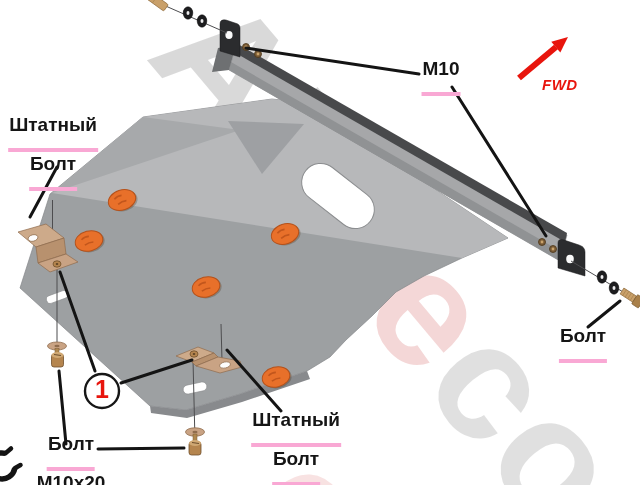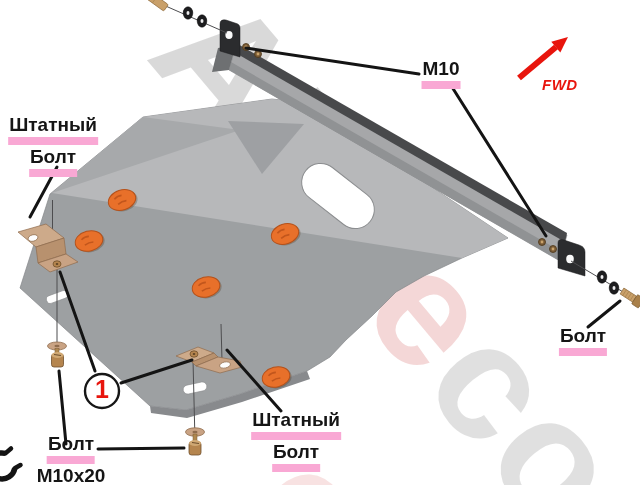--- a/index.html
+++ b/index.html
@@ -17,21 +17,21 @@
              color:rgba(214,96,96,0.18);}
   
   #art{position:absolute;left:0;top:0;z-index:1;}
   .leader{stroke:var(--line-black,#141414);stroke-width:3;stroke-linecap:round;}
   .axis{stroke:#4d4d4f;stroke-width:1;}
   .accent-fill{fill:var(--accent-red,#e8150d);}
   .accent-stroke{stroke:var(--accent-red,#e8150d);}
   
   .label{position:absolute;z-index:3;transform:translateX(-50%);text-align:center;
          font-size:19px;font-weight:600;color:#151515;line-height:1.22;white-space:nowrap;}
-  .label .ln{display:inline-block;border-bottom:8px solid #f9a8d4;padding:0 1px 1px 1px;}
+  .label .ln{display:inline-block;border-bottom:4px solid #f9a8d4;padding:0 1px 12px 1px;}
   #fwd-label{position:absolute;z-index:3;font-style:italic;font-weight:bold;font-size:15px;
              letter-spacing:0.5px;color:var(--accent-red,#e8150d);}
   #item-number{position:absolute;z-index:3;font-size:25px;font-weight:600;
                color:var(--accent-red,#e8150d);transform:translate(-50%,-55%);}
 </style>
 </head>
 <body>
 
 <div id="stage">
 

